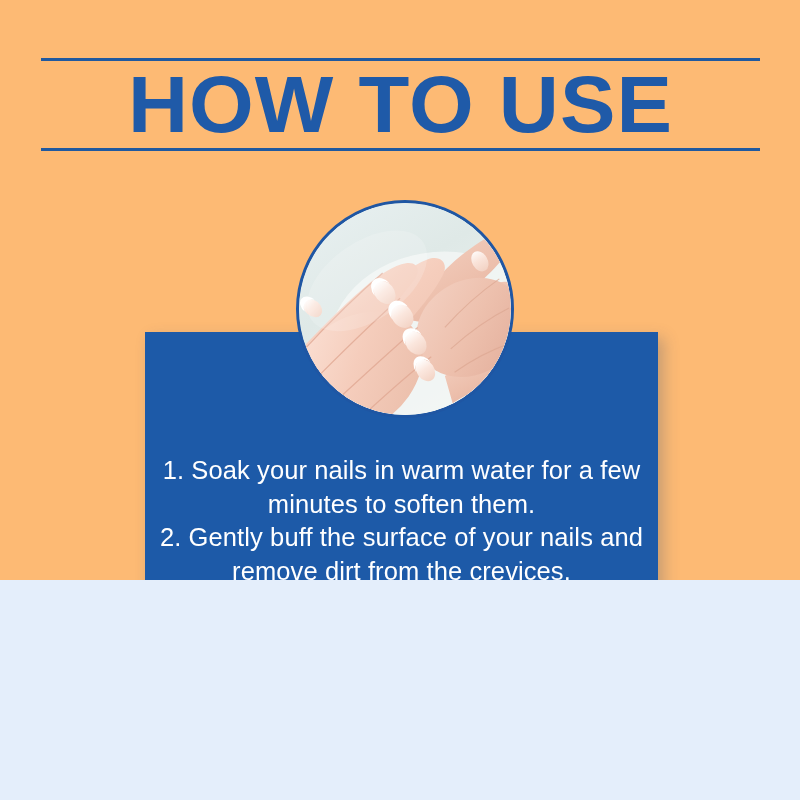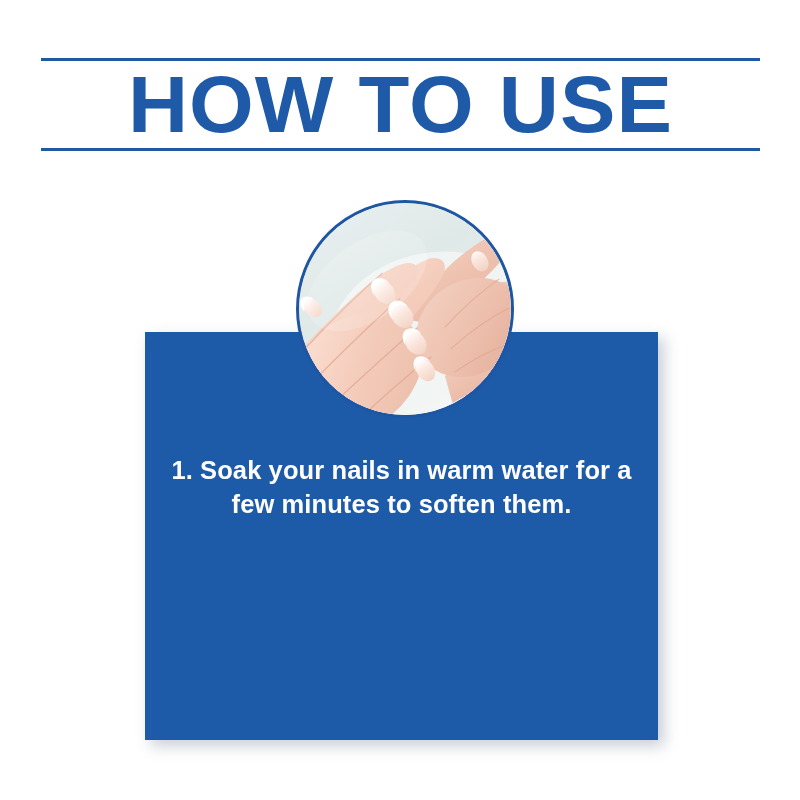--- a/index.html
+++ b/index.html
@@ -9,22 +9,22 @@
   body {
     width: 800px;
     height: 800px;
     background: #e4eefb;
     font-family: "Liberation Sans", sans-serif;
     overflow: hidden;
   }
   .poster {
     position: relative;
     width: 800px;
-    height: 800px;
-    background: #ffffff;
+    height: 580px;
+    background: #fdba74;
     overflow: hidden;
   }
 
   
   .header {
     position: absolute;
     left: 41px;
     top: 58px;
     width: 719px;
     height: 93px;
@@ -70,21 +70,21 @@
   .panel-text {
     position: absolute;
     left: 10px;
     right: 10px;
     top: 122px;
     text-align: center;
     color: #ffffff;
     font-family: "Liberation Sans", sans-serif;
     font-size: 25.5px;
     line-height: 33.5px;
-    font-weight: 700;
+    font-weight: 400;
     letter-spacing: 0.1px;
   }
   .panel-text .step {
     margin: 0;
     padding: 0;
   }
 
   
   .photo-circle {
     position: absolute;
@@ -117,20 +117,21 @@
 
   <div class="header">
     <div class="rule rule-top"></div>
     <div class="title">HOW TO USE</div>
     <div class="rule rule-bottom"></div>
   </div>
 
   <div class="panel">
     <div class="panel-text">
       <p class="step">1. Soak your nails in warm water for a few minutes to soften them.</p>
+      <p class="step">2. Gently buff the surface of your nails and remove dirt from the crevices.</p>
     </div>
   </div>
 
   <div class="photo-circle">
     <div class="photo-inner">
       <svg class="photo-svg" viewBox="0 0 218 218" preserveAspectRatio="xMidYMid slice">
         <defs>
           <linearGradient id="bgGrad" x1="0" y1="0" x2="0.6" y2="1">
             <stop offset="0%" stop-color="#e9f1f2"></stop>
             <stop offset="45%" stop-color="#dfe9e7"></stop>

